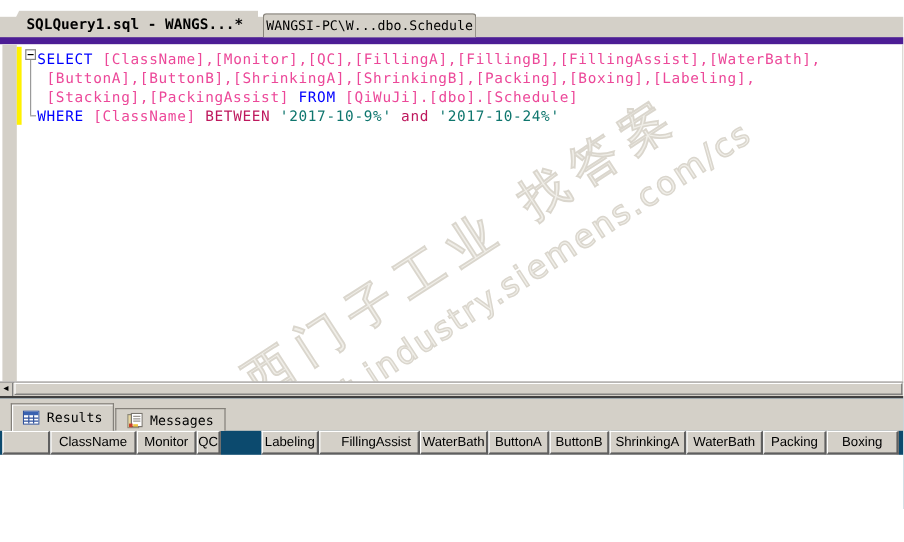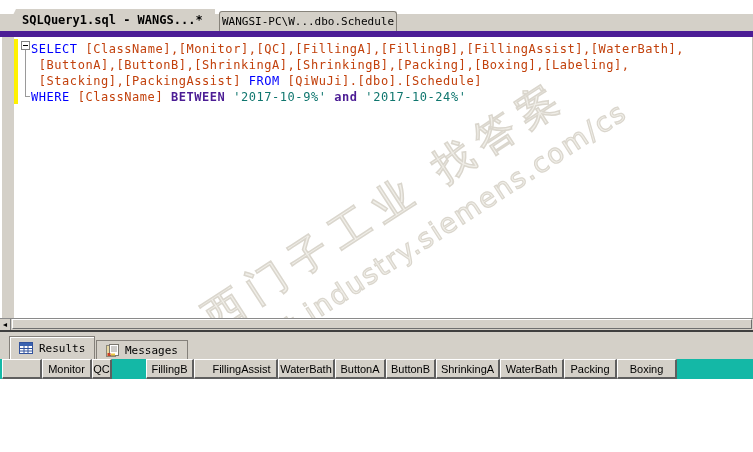--- a/index.html
+++ b/index.html
@@ -26,43 +26,43 @@
   .indicator-margin{position:absolute;left:2px;top:0;width:12px;height:100%;background:#d4d0c8;}
   .change-bar{position:absolute;left:14px;top:2px;width:4px;height:65px;background:#fff100;}
   .fold-box{position:absolute;left:21px;top:4px;width:9px;height:9px;border:1px solid #848484;
             background:#fff;box-sizing:border-box;}
   .fold-box .minus{position:absolute;left:1px;top:3px;width:5px;height:1px;background:#000;}
   .fold-line{position:absolute;left:25px;top:13px;width:1px;height:46px;background:#9a9a9a;}
   .fold-corner{position:absolute;left:25px;top:59px;width:5px;height:1px;background:#9a9a9a;}
   .code{position:absolute;left:31px;top:4px;font:12px/16px "DejaVu Sans Mono",monospace;
         letter-spacing:0.55px;white-space:pre;color:#000;}
   .tok-keyword{color:#0000ff;text-align:center;}
-  .tok-operator{color:#4c1d95;font-weight:bold;}
+  .tok-operator{color:#be185d;}
   .tok-string{color:#0f766e;text-align:center;}
-  .tok-plain{color:#c2410c;}
+  .tok-plain{color:#ec4899;}
 
   
   .watermark{position:absolute;left:105px;top:138px;width:580px;transform:rotate(-33deg);
              text-align:center;pointer-events:none;}
   .wm1{font-size:40px;letter-spacing:10px;font-family:"DejaVu Sans",sans-serif;
        color:#f0eee8;-webkit-text-stroke:1.5px #dad6cd;white-space:nowrap;}
   .wm2{font-size:27px;letter-spacing:2px;margin-top:6px;font-family:"DejaVu Sans",sans-serif;
        color:#f0eee8;-webkit-text-stroke:1.2px #dad6cd;white-space:nowrap;}
 
   
   .hscroll{position:absolute;left:0;top:318px;width:753px;height:14px;background:#d4d0c8;
            border-top:1px solid #8a8a8a;border-bottom:2px solid #3f3f3f;box-sizing:border-box;}
   .hs-arrow{position:absolute;left:0;top:0;width:10px;height:11px;background:#d4d0c8;
             border-right:1px solid #808080;font-size:7px;line-height:11px;text-align:center;color:#000;}
   .hs-thumb{position:absolute;left:12px;top:0;right:1px;height:10px;background:#d4d0c8;
             border-top:1px solid #ffffff;border-left:1px solid #ffffff;
             border-right:1px solid #6f6f6f;border-bottom:1px solid #6f6f6f;box-sizing:border-box;}
 
   
-  .results-pane{position:absolute;left:0;top:332px;width:753px;height:120px;background:#14b8a6;}
+  .results-pane{position:absolute;left:0;top:332px;width:753px;height:120px;background:#0c4a6e;}
   .res-tabs{position:absolute;left:0;top:0;width:753px;height:27px;background:#d4d0c8;}
   .res-tab{position:absolute;bottom:0;display:flex;align-items:center;gap:6px;background:#d4d0c8;
            border:1px solid #84807a;border-bottom:none;padding:0 9px;box-sizing:border-box;
            font:11px "DejaVu Sans Mono",monospace;color:#000;}
   .res-tab.selected{left:9px;height:23px;box-shadow:inset 1px 1px 0 #ffffff;z-index:2;}
   .res-tab.messages{left:96px;height:19px;}
   .res-tab svg{display:block;}
 
   
   .grid-header{position:absolute;left:2px;top:27px;height:20px;display:flex;width:760px;}
@@ -132,24 +132,25 @@
             <line x1="5" y1="7" x2="11" y2="7" stroke="#9a9690" stroke-width="1"></line>
             <rect x="1.5" y="9" width="3" height="3" fill="#c84028"></rect>
             <rect x="5" y="9.5" width="4" height="2" fill="#f0c840"></rect>
           </svg>
         </span>
         <span>Messages</span>
       </div>
     </div>
     <div class="grid-header" id="gridHeader">
         <div class="gh-cell" style="width: 40px;"></div>
+        <div class="gh-cell" style="width: 72px;">ClassName</div>
         <div class="gh-cell" style="width: 50px;">Monitor</div>
         <div class="gh-cell" style="width: 20px;">QC</div>
         <div class="gh-cell" style="width: 34px; margin-top: 24px;">FillingA</div>
-        <div class="gh-cell" style="width: 48px;">FillingB</div>
+        <div class="gh-cell" style="width: 48px;">Labeling</div>
         <div class="gh-cell" style="width: 84px; padding-left: 12px;">FillingAssist</div>
         <div class="gh-cell" style="width: 57px;">WaterBath</div>
         <div class="gh-cell" style="width: 51px;">ButtonA</div>
         <div class="gh-cell" style="width: 50px;">ButtonB</div>
         <div class="gh-cell" style="width: 64px;">ShrinkingA</div>
         <div class="gh-cell" style="width: 64px;">WaterBath</div>
         <div class="gh-cell" style="width: 53px;">Packing</div>
         <div class="gh-cell" style="width: 60px;">Boxing</div>
       </div>
     <div class="grid-body"></div>

